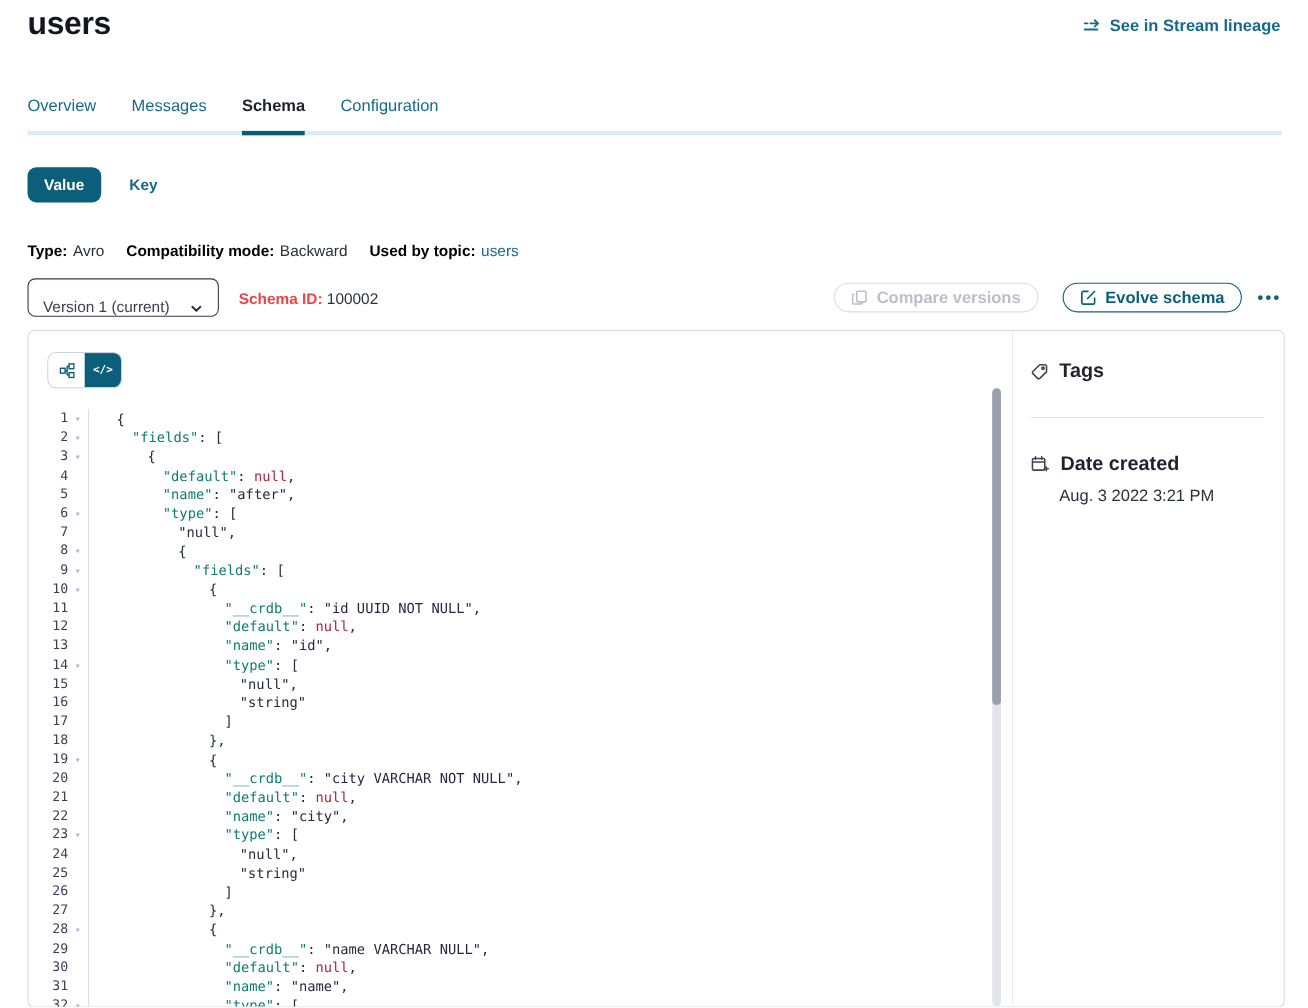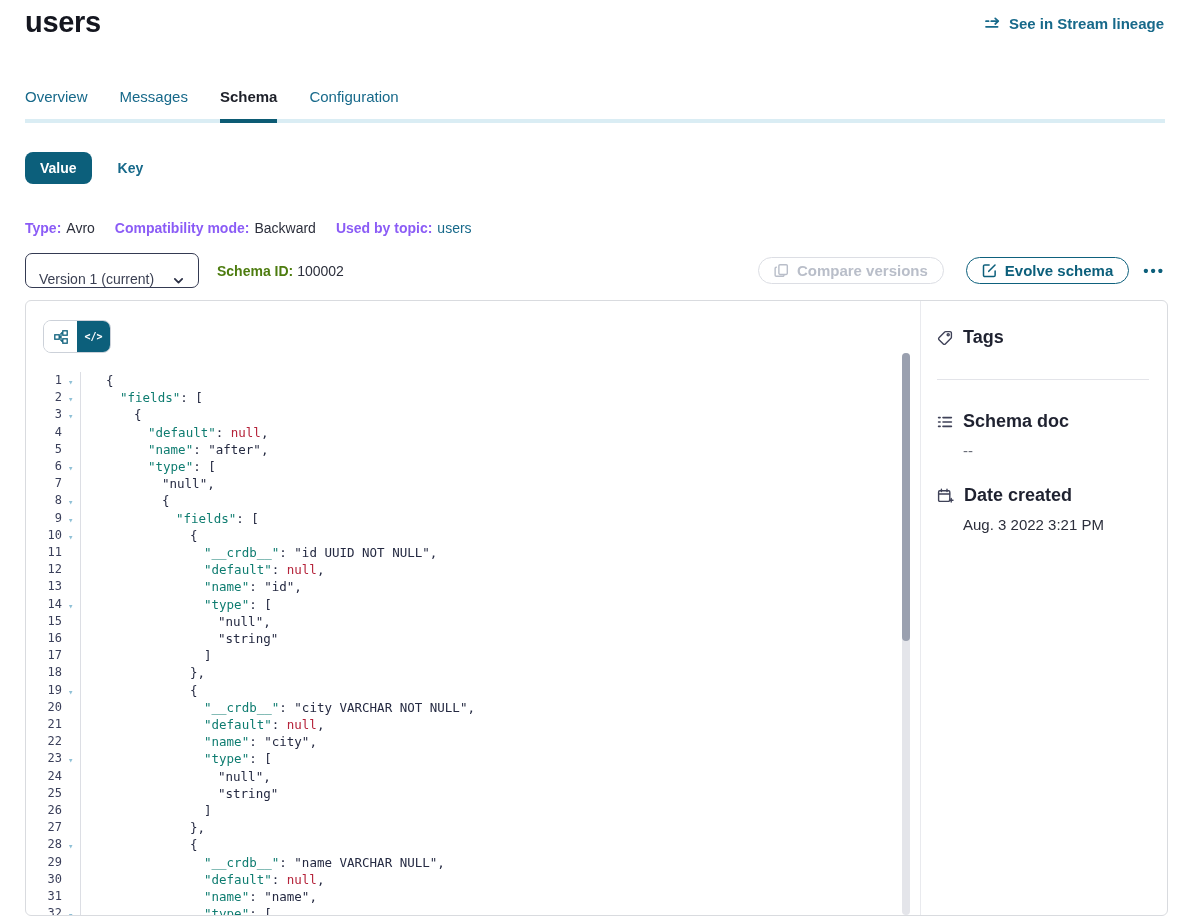--- a/index.html
+++ b/index.html
@@ -20,31 +20,31 @@
   .tab.active { color:#1d2029; font-weight:600; border-bottom:4px solid #0c5b74; padding-bottom:4px; }
 
   
   .vk { position:absolute; left:25px; top:152px; display:flex; align-items:center; }
   .vk-value { background:#0c5f7b; color:#fff; font-size:14px; font-weight:600; border:none;
               border-radius:8px; padding:8px 15px; cursor:pointer; font-family:inherit; }
   .vk-key { margin-left:26px; color:#17698a; font-size:14px; font-weight:600; cursor:pointer; }
 
   
   .meta { position:absolute; left:25px; top:220px; display:flex; gap:20px; font-size:14px; color:#2c2f3c; }
-  .meta b { color:#8b5cf6; font-weight:700; }
+  .meta b { color:#000000; font-weight:700; }
   .meta .lnk { color:#17698a; cursor:pointer; }
   .meta .pair span.val { margin-left:5px; }
 
   
   .vrow { position:absolute; left:25px; top:253px; width:1143px; display:flex; align-items:center; }
   .select { width:174px; height:35px; border:1.5px solid #343a52; border-radius:7px; background:#fff;
             display:flex; align-items:flex-end; justify-content:space-between; padding:0 13px; cursor:pointer; }
   .select .sel-label { font-size:14px; color:#3a3f52; }
   .schema-id { margin-left:18px; font-size:14px; color:#2c2f3c; }
-  .schema-id b { font-weight:700; color:#4d7c0f; }
+  .schema-id b { font-weight:700; color:#ef4444; }
   .vrow .spacer { flex:1; }
   .btn { display:flex; align-items:center; gap:8px; height:27px; border-radius:16px; background:#fff;
          font-size:15px; font-weight:600; padding:12px 15px; cursor:pointer; font-family:inherit; }
   .btn-disabled { border:1px solid #dcdee4; color:#b9bec9; cursor:default; }
   .btn-primary { border:1px solid #0e617d; color:#0c5f7b; margin-left:22px; }
   .kebab { margin-left:14px; margin-right:3px; color:#0c5f7b; font-size:15px; font-weight:700; letter-spacing:2px; cursor:pointer; }
 
   
   .panel { position:absolute; left:25px; top:300px; width:1143px; height:616px;
            border:1px solid #d9dbdf; border-radius:6px; display:flex; overflow:hidden; background:#fff; }
@@ -397,33 +397,20 @@
         <span>
           <svg width="16" height="16" viewBox="0 0 16 16" fill="none" stroke="#3f4258" stroke-width="1.4" stroke-linejoin="round">
             <path d="M8.7 1.6 H13 A1.4 1.4 0 0 1 14.4 3 v4.3 a1.4 1.4 0 0 1 -.41 .99 l-5.7 5.7 a1.4 1.4 0 0 1 -1.98 0 L2.0 9.68 a1.4 1.4 0 0 1 0 -1.98 l5.71 -5.69 A1.4 1.4 0 0 1 8.7 1.6 Z"></path>
             <circle cx="11.2" cy="4.8" r="1.05"></circle>
           </svg>
         </span>
         <span class="hd">Tags</span>
       </div>
       <div class="sp-divider"></div>
 
-      <div class="sp-section">
-        <div class="sp-head">
-          <span>
-            <svg width="16" height="16" viewBox="0 0 16 16" fill="none" stroke="#3f4258" stroke-width="1.6" stroke-linecap="round">
-              <path d="M1.6 3.6 H3.1 M6 3.6 H14.4"></path>
-                <path d="M1.6 8 H3.1 M6 8 H14.4"></path>
-                <path d="M1.6 12.4 H3.1 M6 12.4 H14.4"></path>
-            </svg>
-          </span>
-          <span class="hd">Schema doc</span>
-        </div>
-        <div class="sp-val dim">--</div>
-      </div>
 
       <div class="sp-section">
         <div class="sp-head">
           <span>
             <svg width="17" height="16" viewBox="0 0 17 16" fill="none" stroke="#3f4258" stroke-width="1.4" stroke-linecap="round" stroke-linejoin="round">
               <rect x="1.6" y="2.8" width="11.2" height="10.6" rx="1.1"></rect>
               <path d="M4.4 1.2 V3.6 M10 1.2 V3.6 M1.8 6 H12.6"></path>
               <path d="M14.2 10.4 V14 M12.4 12.2 H16"></path>
             </svg>
           </span>

